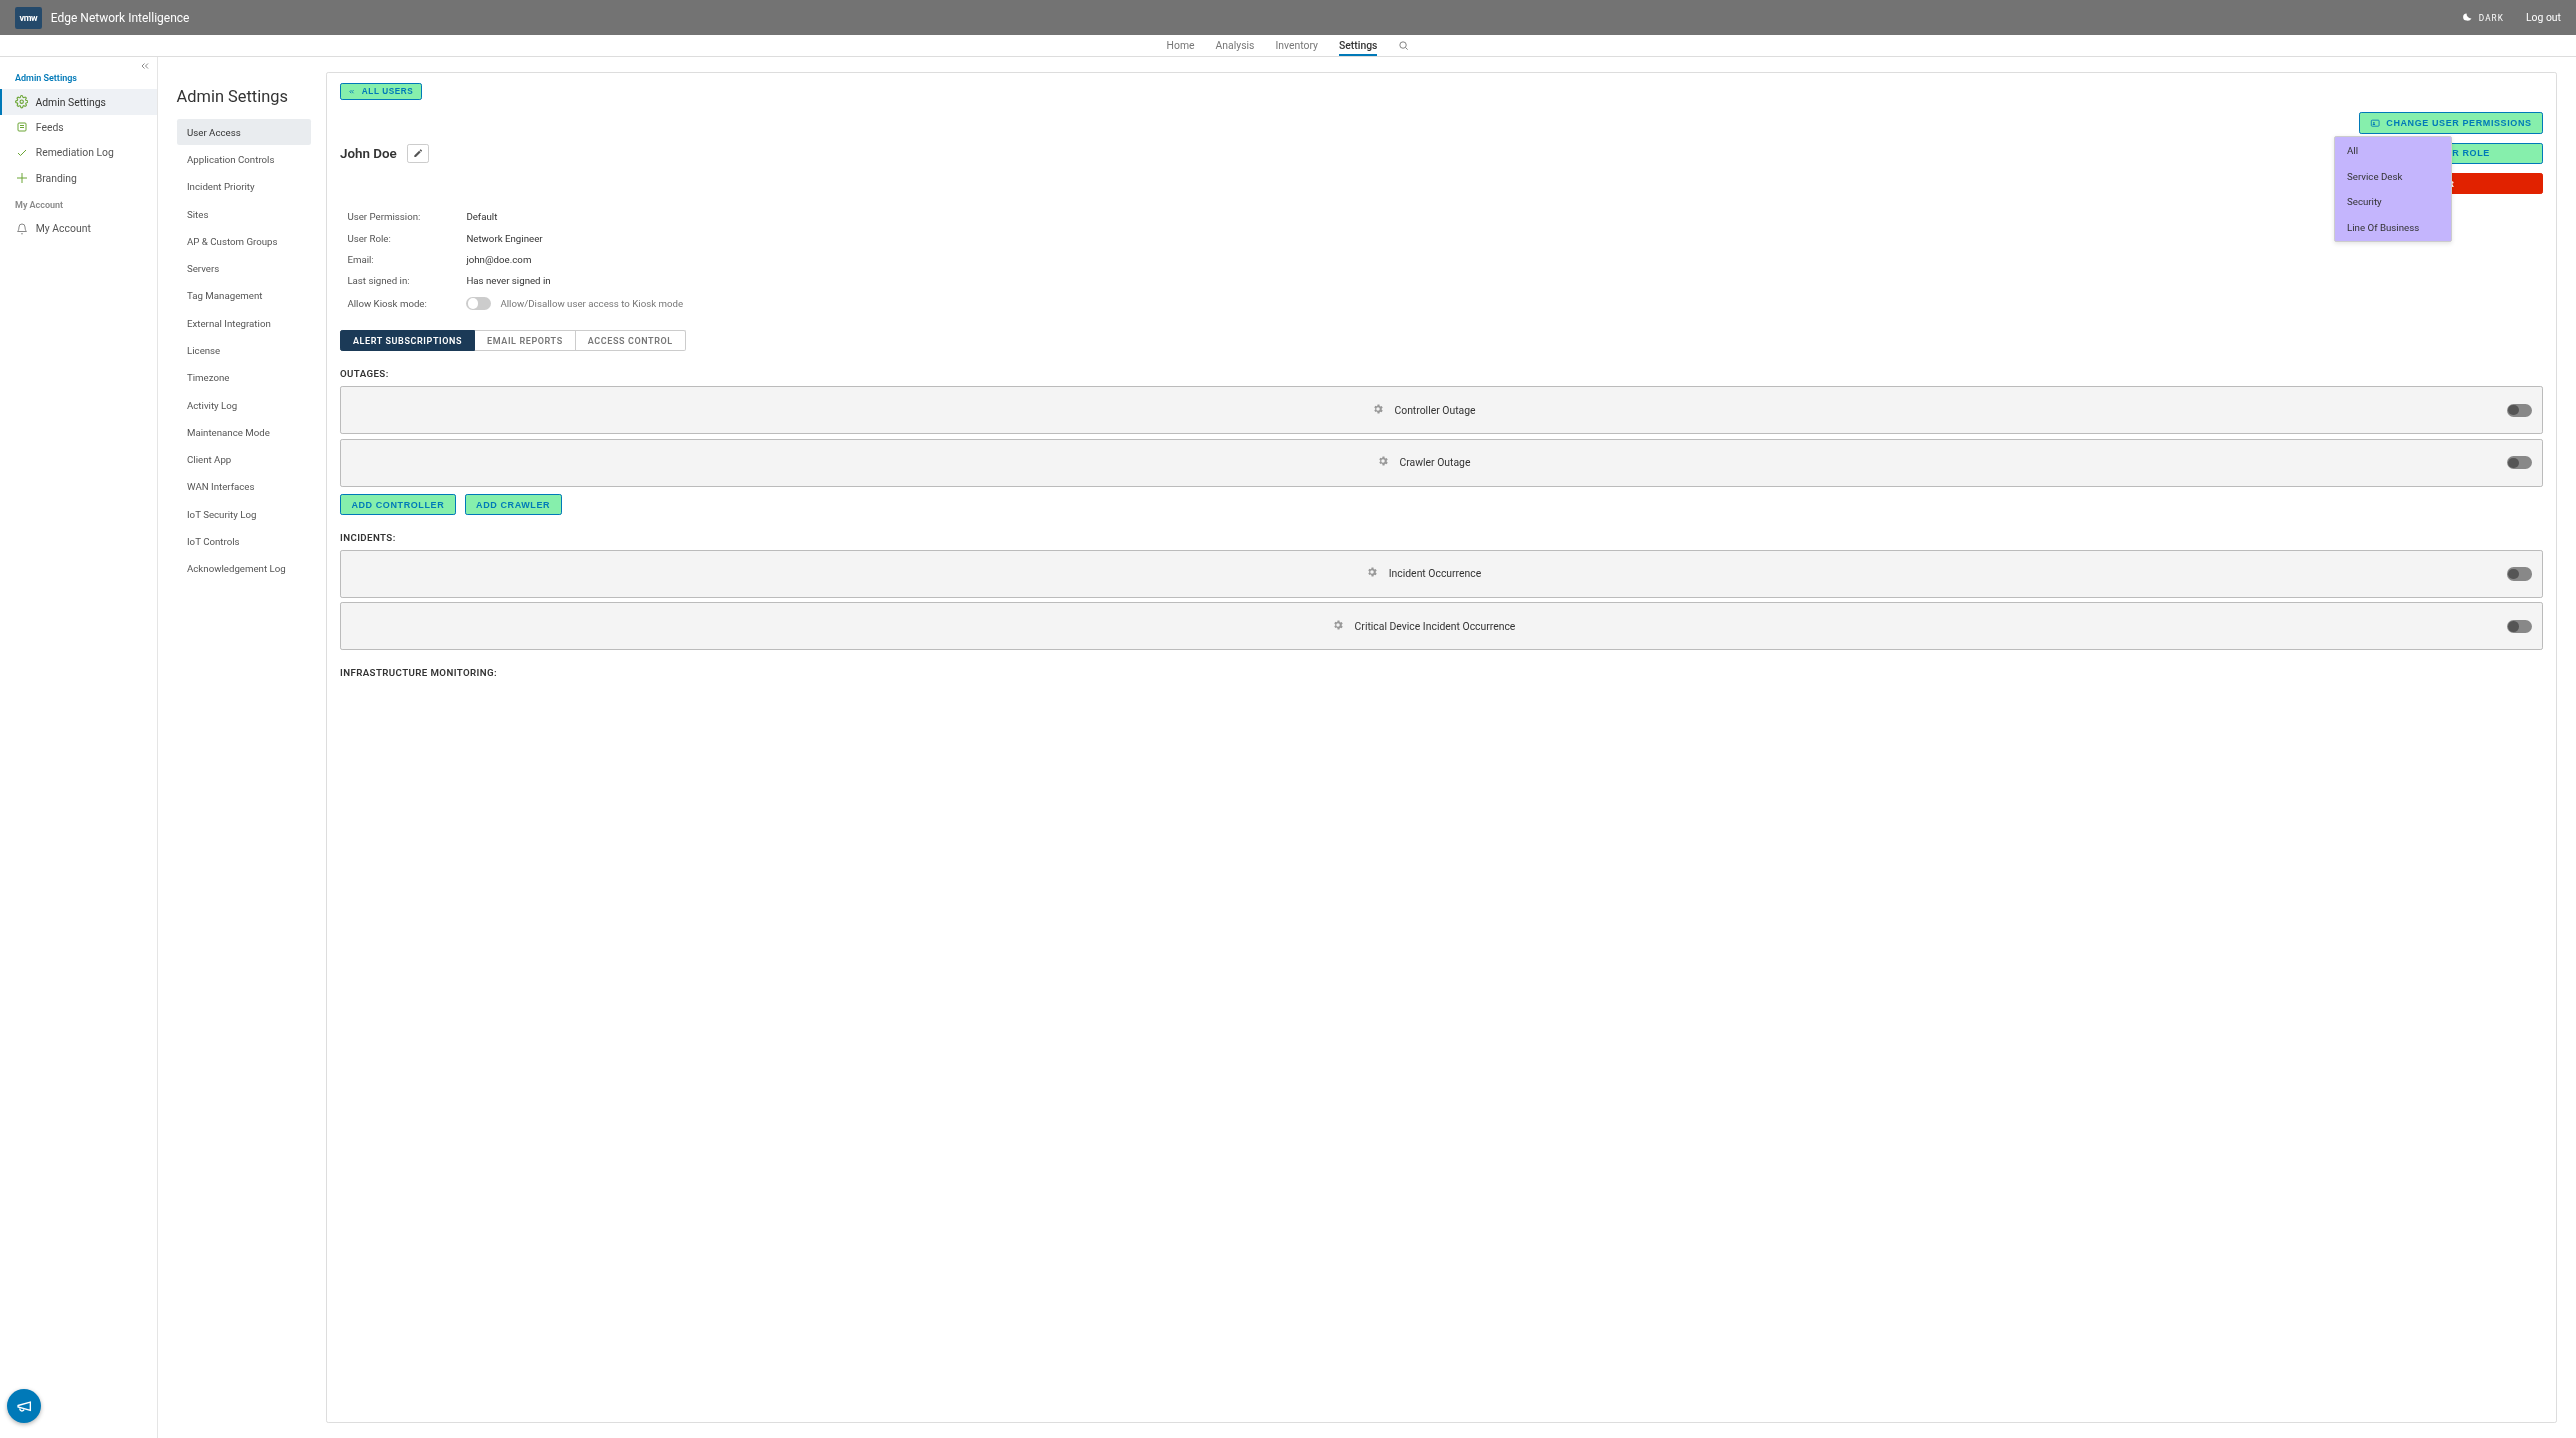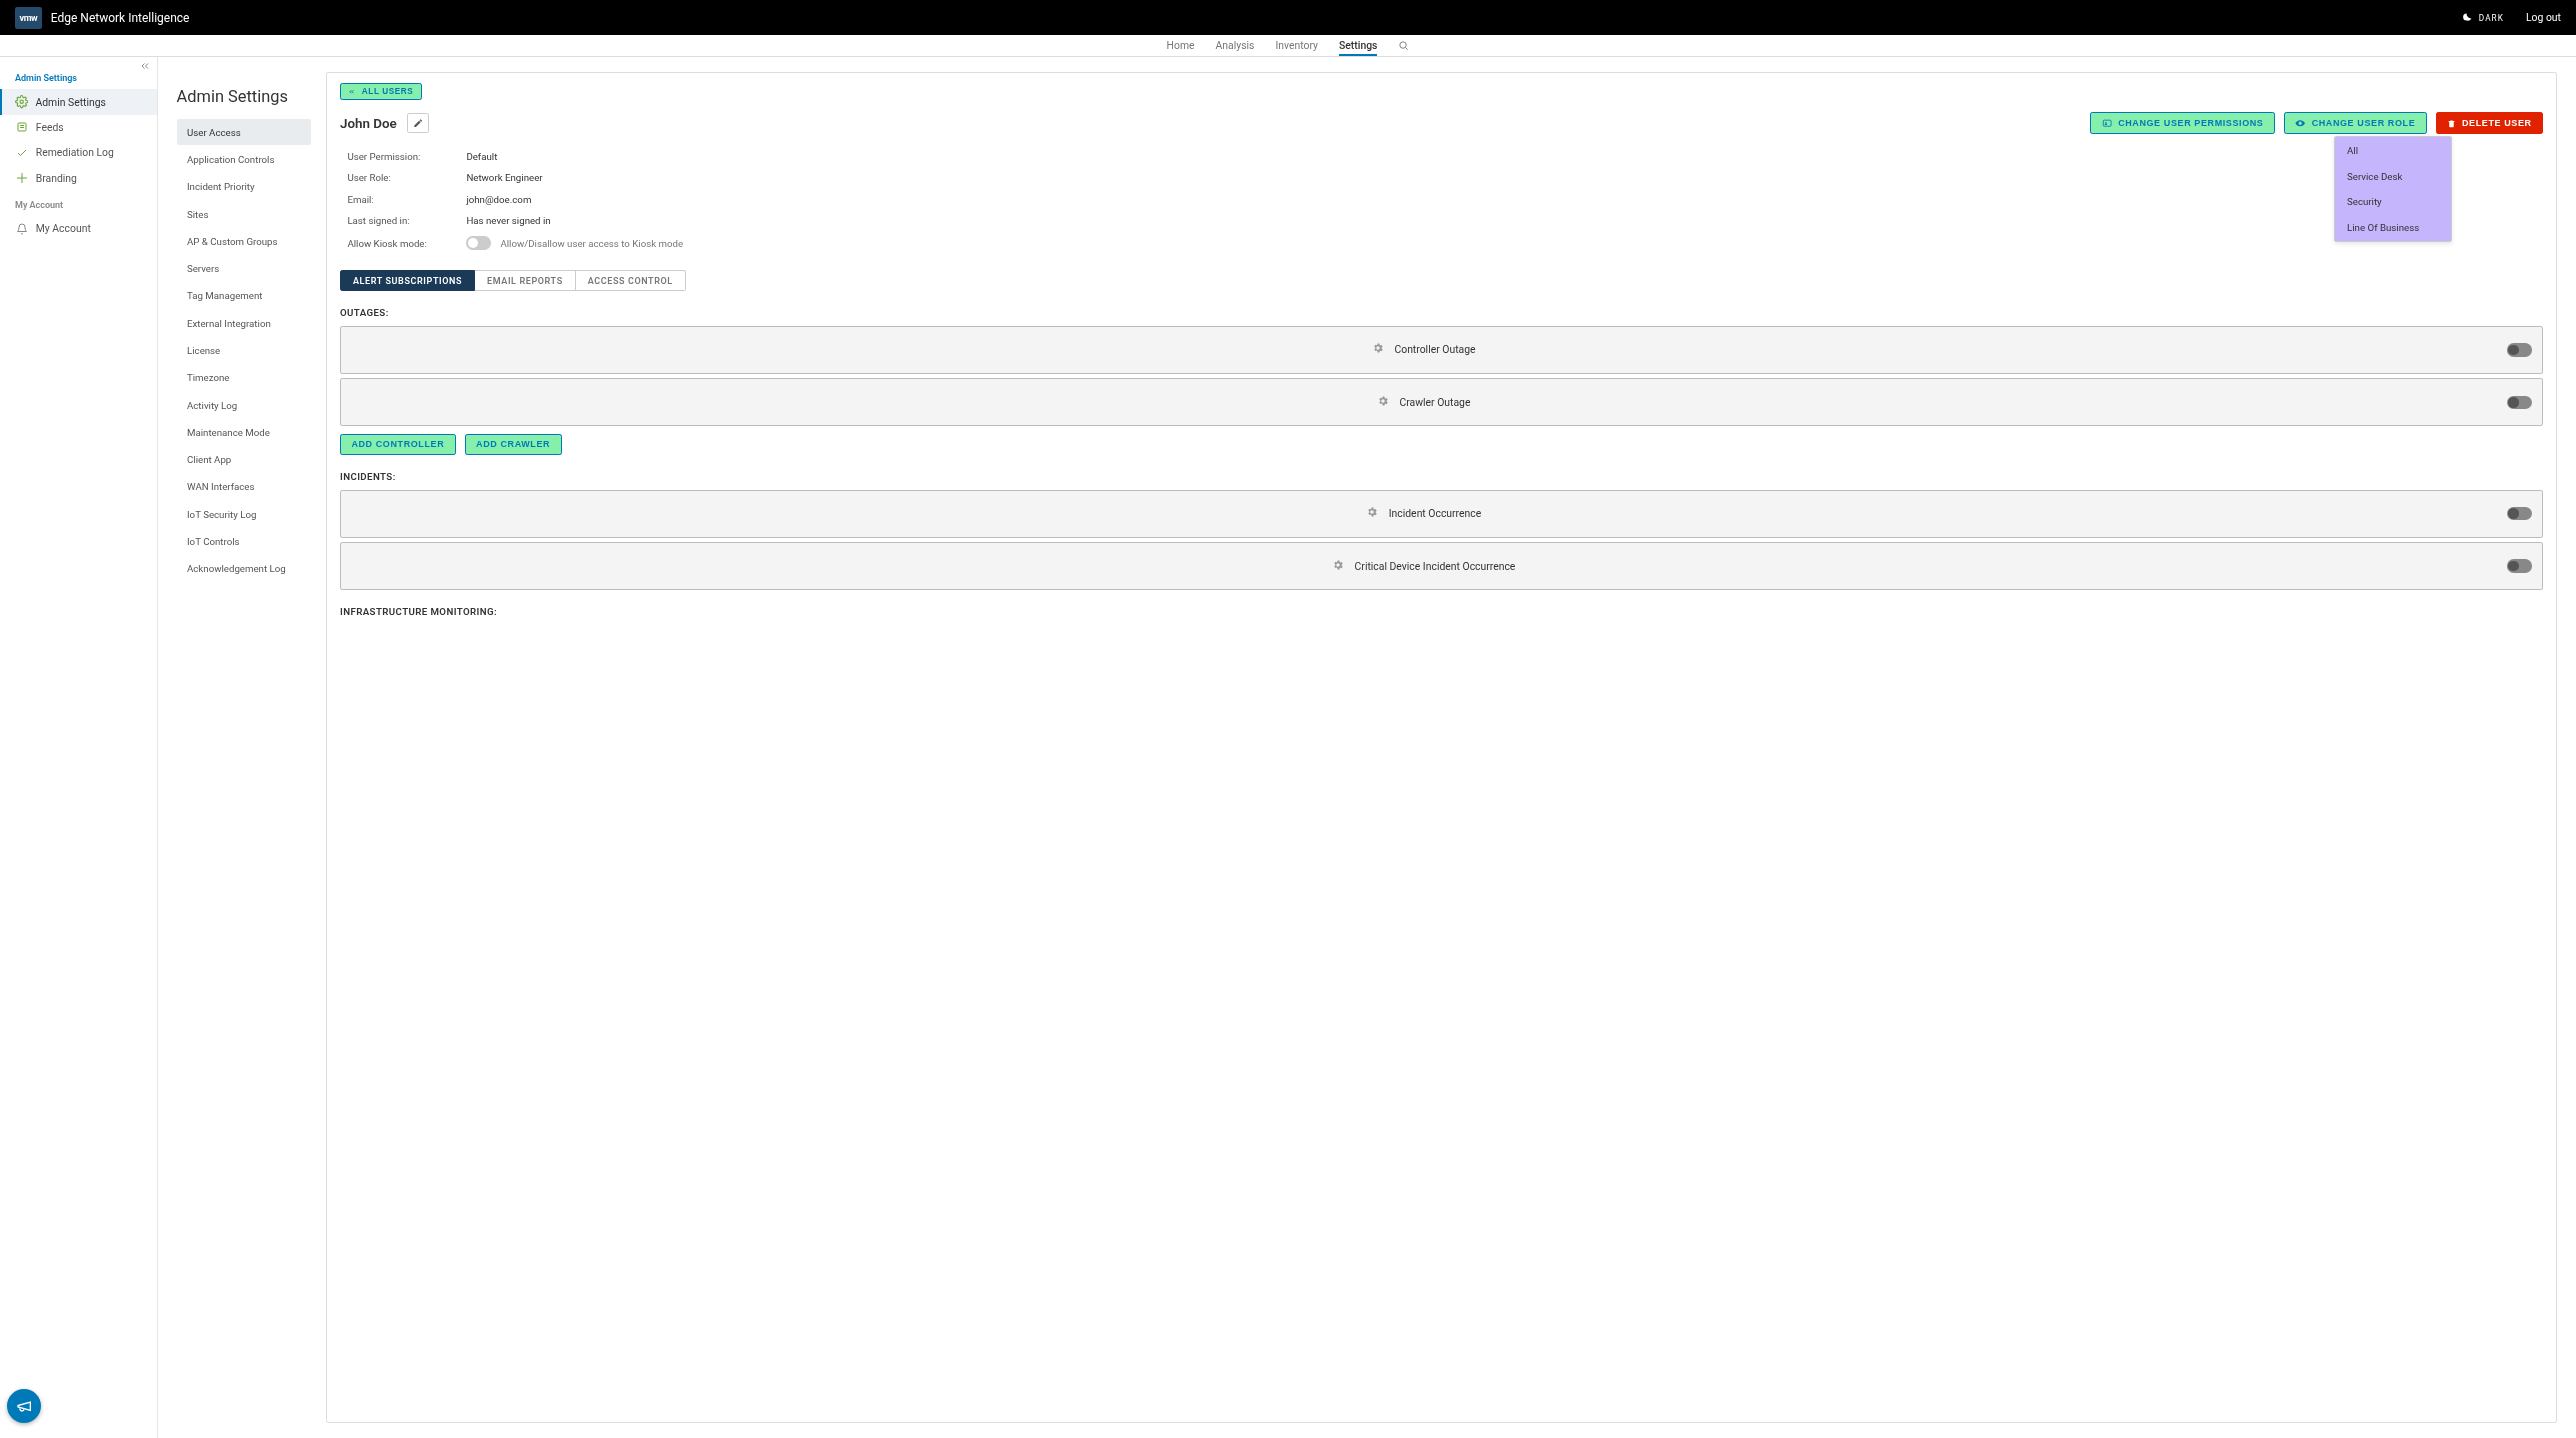--- a/index.html
+++ b/index.html
@@ -5,21 +5,21 @@
   * { box-sizing: border-box; margin: 0; padding: 0; }
   body {
     font-family: -apple-system, BlinkMacSystemFont, "Segoe UI", Roboto, Helvetica, Arial, sans-serif;
     font-size: 10.4px;
     color: #333;
     background: #fff;
   }
 
   
   .header {
-    background: #000000;
+    background: #737373;
     color: #fff;
     display: flex;
     align-items: center;
     padding: 16px 15px;
     height: 35px;
   }
   .logo-box {
     background: #254a6b;
     color: #fff;
     font-size: 9px;
@@ -162,21 +162,21 @@
     width: 22px;
     height: 19.3px;
     display: flex;
     align-items: center;
     justify-content: center;
     border-radius: 2.2px;
     cursor: pointer;
     color: #555;
   }
   .user-header-spacer { flex: 1; }
-  .header-actions { display:flex; gap: 9px; position: relative;}
+  .header-actions { display:flex; gap: 9px; position: relative; flex-direction: column;}
 
   .detail-row {
     display: flex;
     padding: 5.2px 7.4px;
     font-size: 9.7px;
   }
   .detail-label { width: 119px; color: #555; }
   .detail-value { color: #333; }
 
   .toggle {

